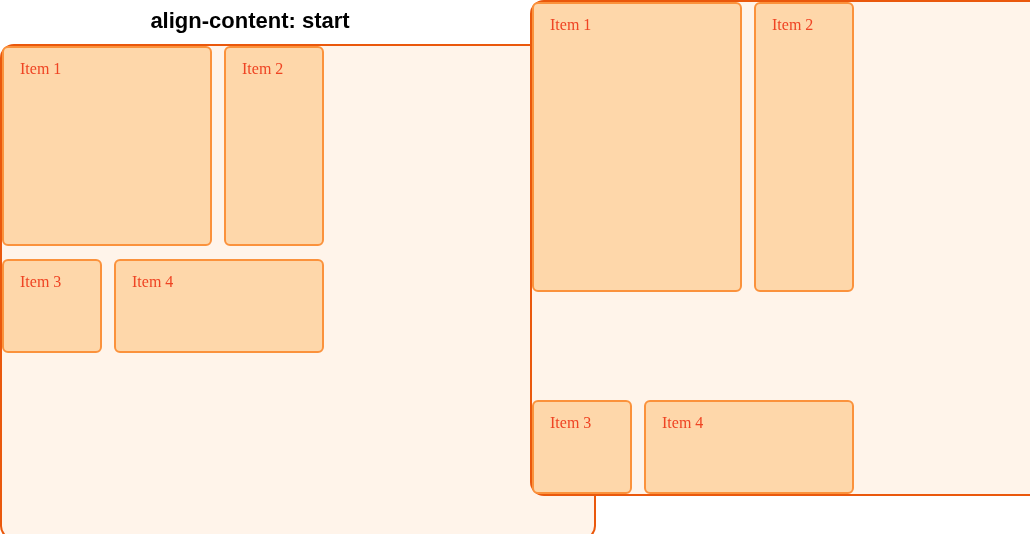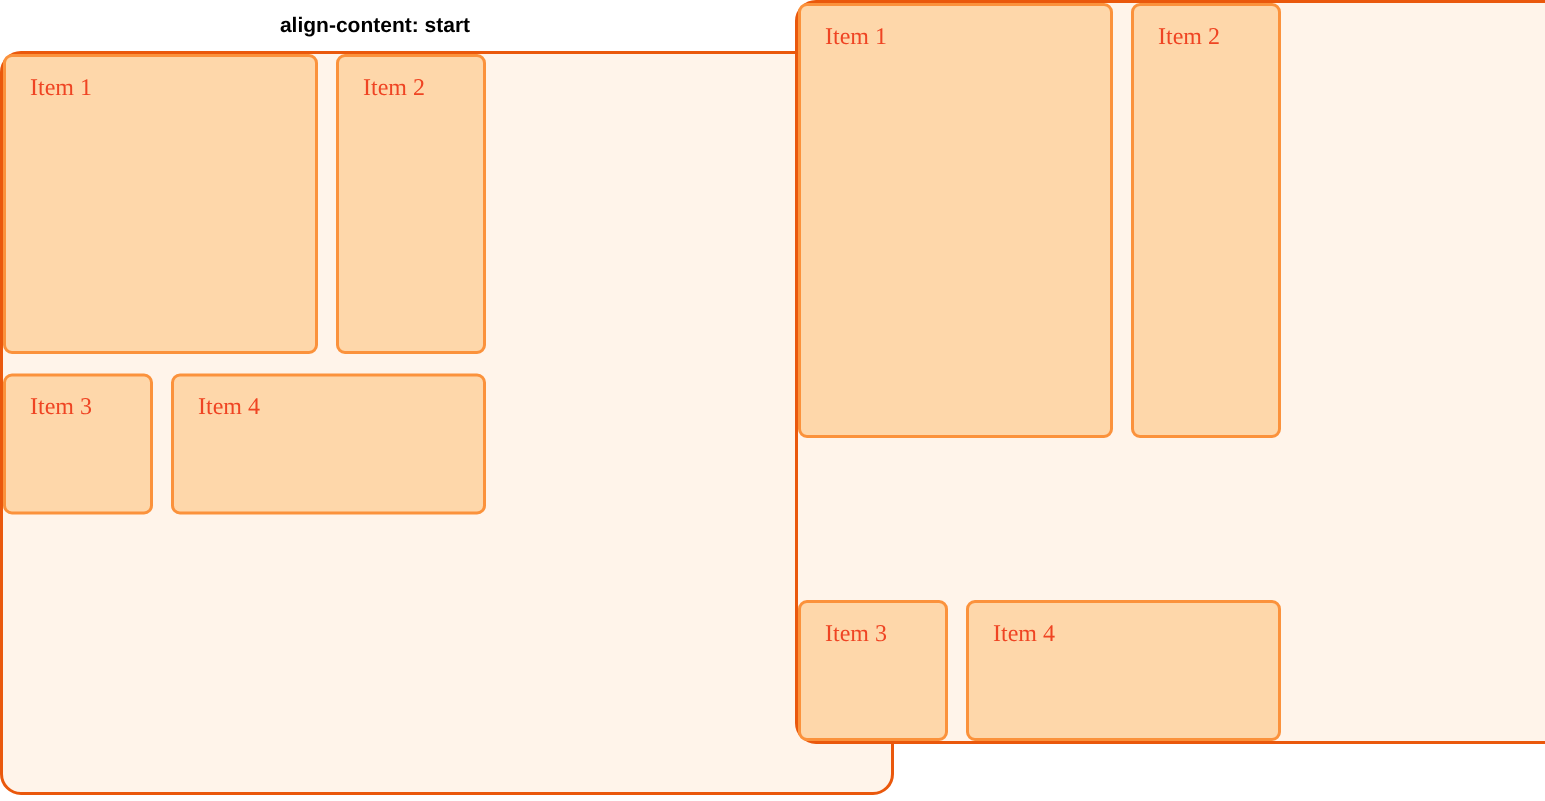--- a/index.html
+++ b/index.html
@@ -17,21 +17,21 @@
     .wrapper {
       display: flex;
       gap: 30px;
       padding: 0;
     }
     .panel {
       width: 500px;
     }
     .panel-title {
       font-family: -apple-system, BlinkMacSystemFont, 'Segoe UI', Arial, sans-serif;
-      font-size: 14px;
+      font-size: 22px;
       font-weight: 600;
       text-align: center;
       color: #000;
       padding: 8px 0 10px 0;
     }
     .grid-container {
       width: 596px;
       height: 496px;
       background: #fff4ea;
       border: 2px solid #ea580c;

